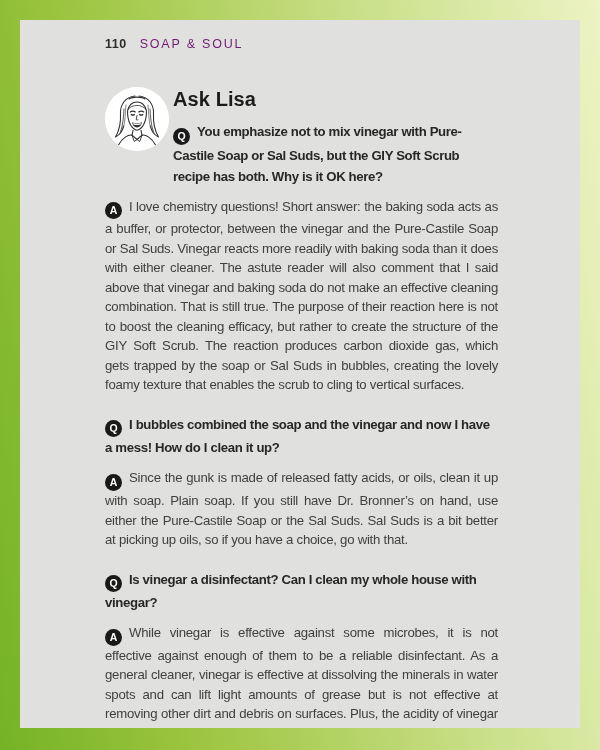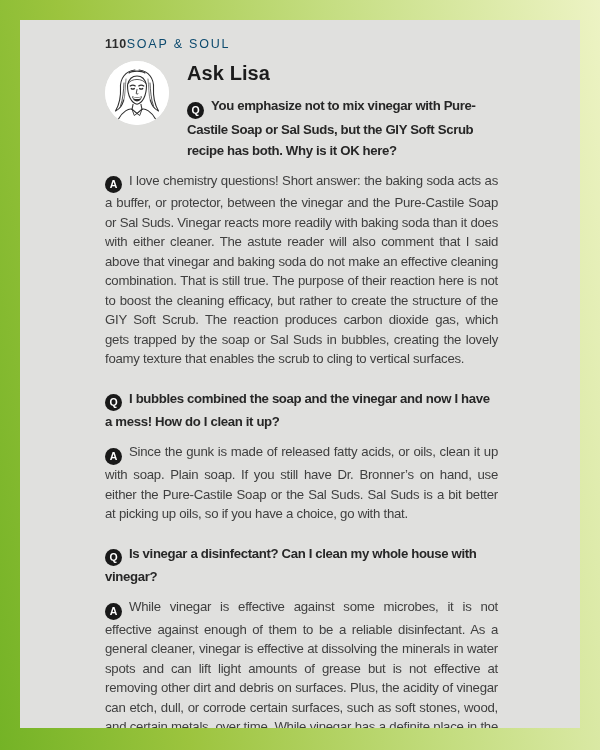--- a/index.html
+++ b/index.html
@@ -23,31 +23,32 @@
     overflow: hidden;
   }
   .running-head {
     font-size: 12.5px;
     color: #2D2D2D;
     letter-spacing: 0.3px;
     margin: 2px 0 0 0;
   }
   .running-head .pagenum {
     font-weight: bold;
+    margin-right: 13px;
     letter-spacing: 0.5px;
     text-align: center;
   }
   .running-head .booktitle {
     letter-spacing: 1.8px;
-    color: #0c4a6e;
+    color: #701a75;
   }
   .lisa-header {
     display: flex;
-    gap: 18px;
-    margin-top: 10px;
+    gap: 4px;
+    margin-top: 36px;
     align-items: flex-start;
   }
   .avatar {
     width: 64px; height: 64px;
     flex: 0 0 64px;
     border-radius: 50%;
     background: #FFFFFF;
     overflow: hidden;
   }
   .avatar svg { display: block; width: 64px; height: 64px; }

